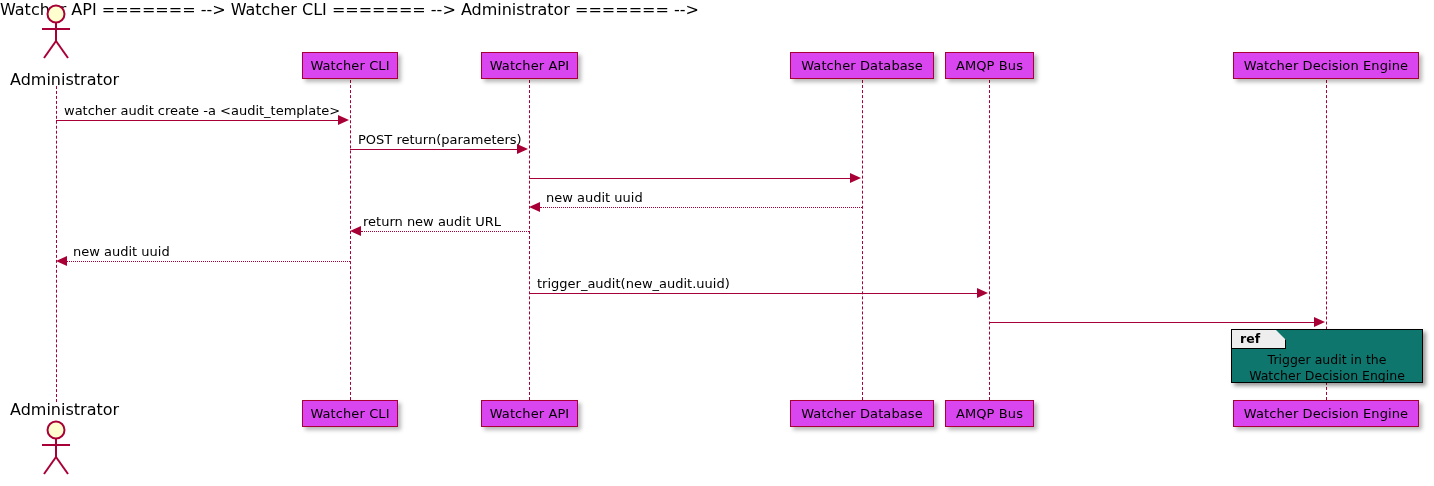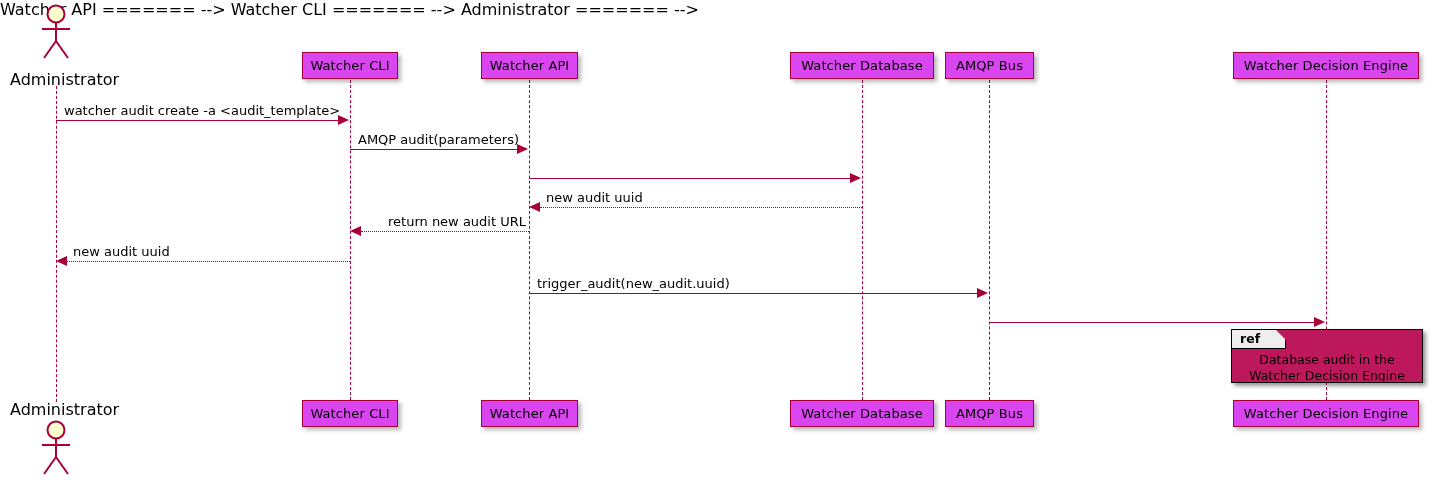--- a/index.html
+++ b/index.html
@@ -78,21 +78,21 @@
   }
   .arrowhead.left {
     border-top: 5px solid transparent;
     border-bottom: 5px solid transparent;
     border-right: 11px solid #A80036;
   }
   
   .ref-box {
     position: absolute;
     box-sizing: border-box;
-    background: #be185d;
+    background: #0f766e;
     border: 1.6px solid #000000;
     box-shadow: 3px 3px 4px rgba(0,0,0,0.40);
   }
   .ref-tab {
     position: absolute;
     left: 0;
     top: 0;
     height: 19px;
     background: #EEEEEE;
     border-right: 1.6px solid #000000;
@@ -163,35 +163,35 @@
   <div class="participant" style="left:1233px; top:52px; width:186px;">
     <span>Watcher Decision Engine</span>
   </div>
 
   
   <div class="msg-label" style="left:64px; top:104px;">watcher audit create -a &lt;audit_template&gt;</div>
   <div class="msg-line" style="left:56px; top:120px; width:283px;"></div>
   <div class="arrowhead right" style="left:338px; top:115px;"></div>
 
   
-  <div class="msg-label" style="left:358px; top:133px;">AMQP audit(parameters)</div>
+  <div class="msg-label" style="left:358px; top:133px;">POST return(parameters)</div>
   <div class="msg-line" style="left:350px; top:149px; width:168px;"></div>
   <div class="arrowhead right" style="left:517px; top:144px;"></div>
 
   
   <div class="msg-line" style="left:529px; top:178px; width:322px;"></div>
   <div class="arrowhead right" style="left:850px; top:173px;"></div>
 
    Watcher API ======= --&gt;
   <div class="msg-label" style="left:546px; top:191px;">new audit uuid</div>
   <div class="msg-line dotted" style="left:540px; top:207px; width:322px;"></div>
   <div class="arrowhead left" style="left:529px; top:202px;"></div>
 
    Watcher CLI ======= --&gt;
-  <div class="msg-label" style="left:388px; top:215px;">return new audit URL</div>
+  <div class="msg-label" style="left:363px; top:215px;">return new audit URL</div>
   <div class="msg-line dotted" style="left:361px; top:231px; width:168px;"></div>
   <div class="arrowhead left" style="left:350px; top:226px;"></div>
 
    Administrator ======= --&gt;
   <div class="msg-label" style="left:73px; top:245px;">new audit uuid</div>
   <div class="msg-line dotted" style="left:67px; top:261px; width:283px;"></div>
   <div class="arrowhead left" style="left:56px; top:256px;"></div>
 
   
   <div class="msg-label" style="left:537px; top:277px;text-align:right;">trigger_audit(new_audit.uuid)</div>
@@ -200,21 +200,21 @@
 
   
   <div class="msg-line" style="left:989px; top:322px; width:326px;"></div>
   <div class="arrowhead right" style="left:1314px; top:317px;"></div>
 
   
   <div class="ref-box" style="left:1231px; top:329px; width:192px; height:54px;">
     <div class="ref-tab" style="width:54px; clip-path: polygon(0 0, 44px 0, 54px 10px, 54px 19px, 0 19px);"></div>
     <div class="ref-tab-label">ref</div>
     <div class="ref-body">
-      <div>Database audit in the</div>
+      <div>Trigger audit in the</div>
       <div>Watcher Decision Engine</div>
     </div>
   </div>
 
   
   <div class="actor-label" style="left:10px; top:400px;">Administrator</div>
   <div class="actor" style="left:31px; top:418px; width:50px; height:58px;">
     <svg width="50" height="58" viewBox="0 0 50 58">
       <g transform="translate(3,3)">
         <circle cx="22" cy="9" r="8.5" fill="#FEFECE" stroke="#A80036" stroke-width="2"></circle>

